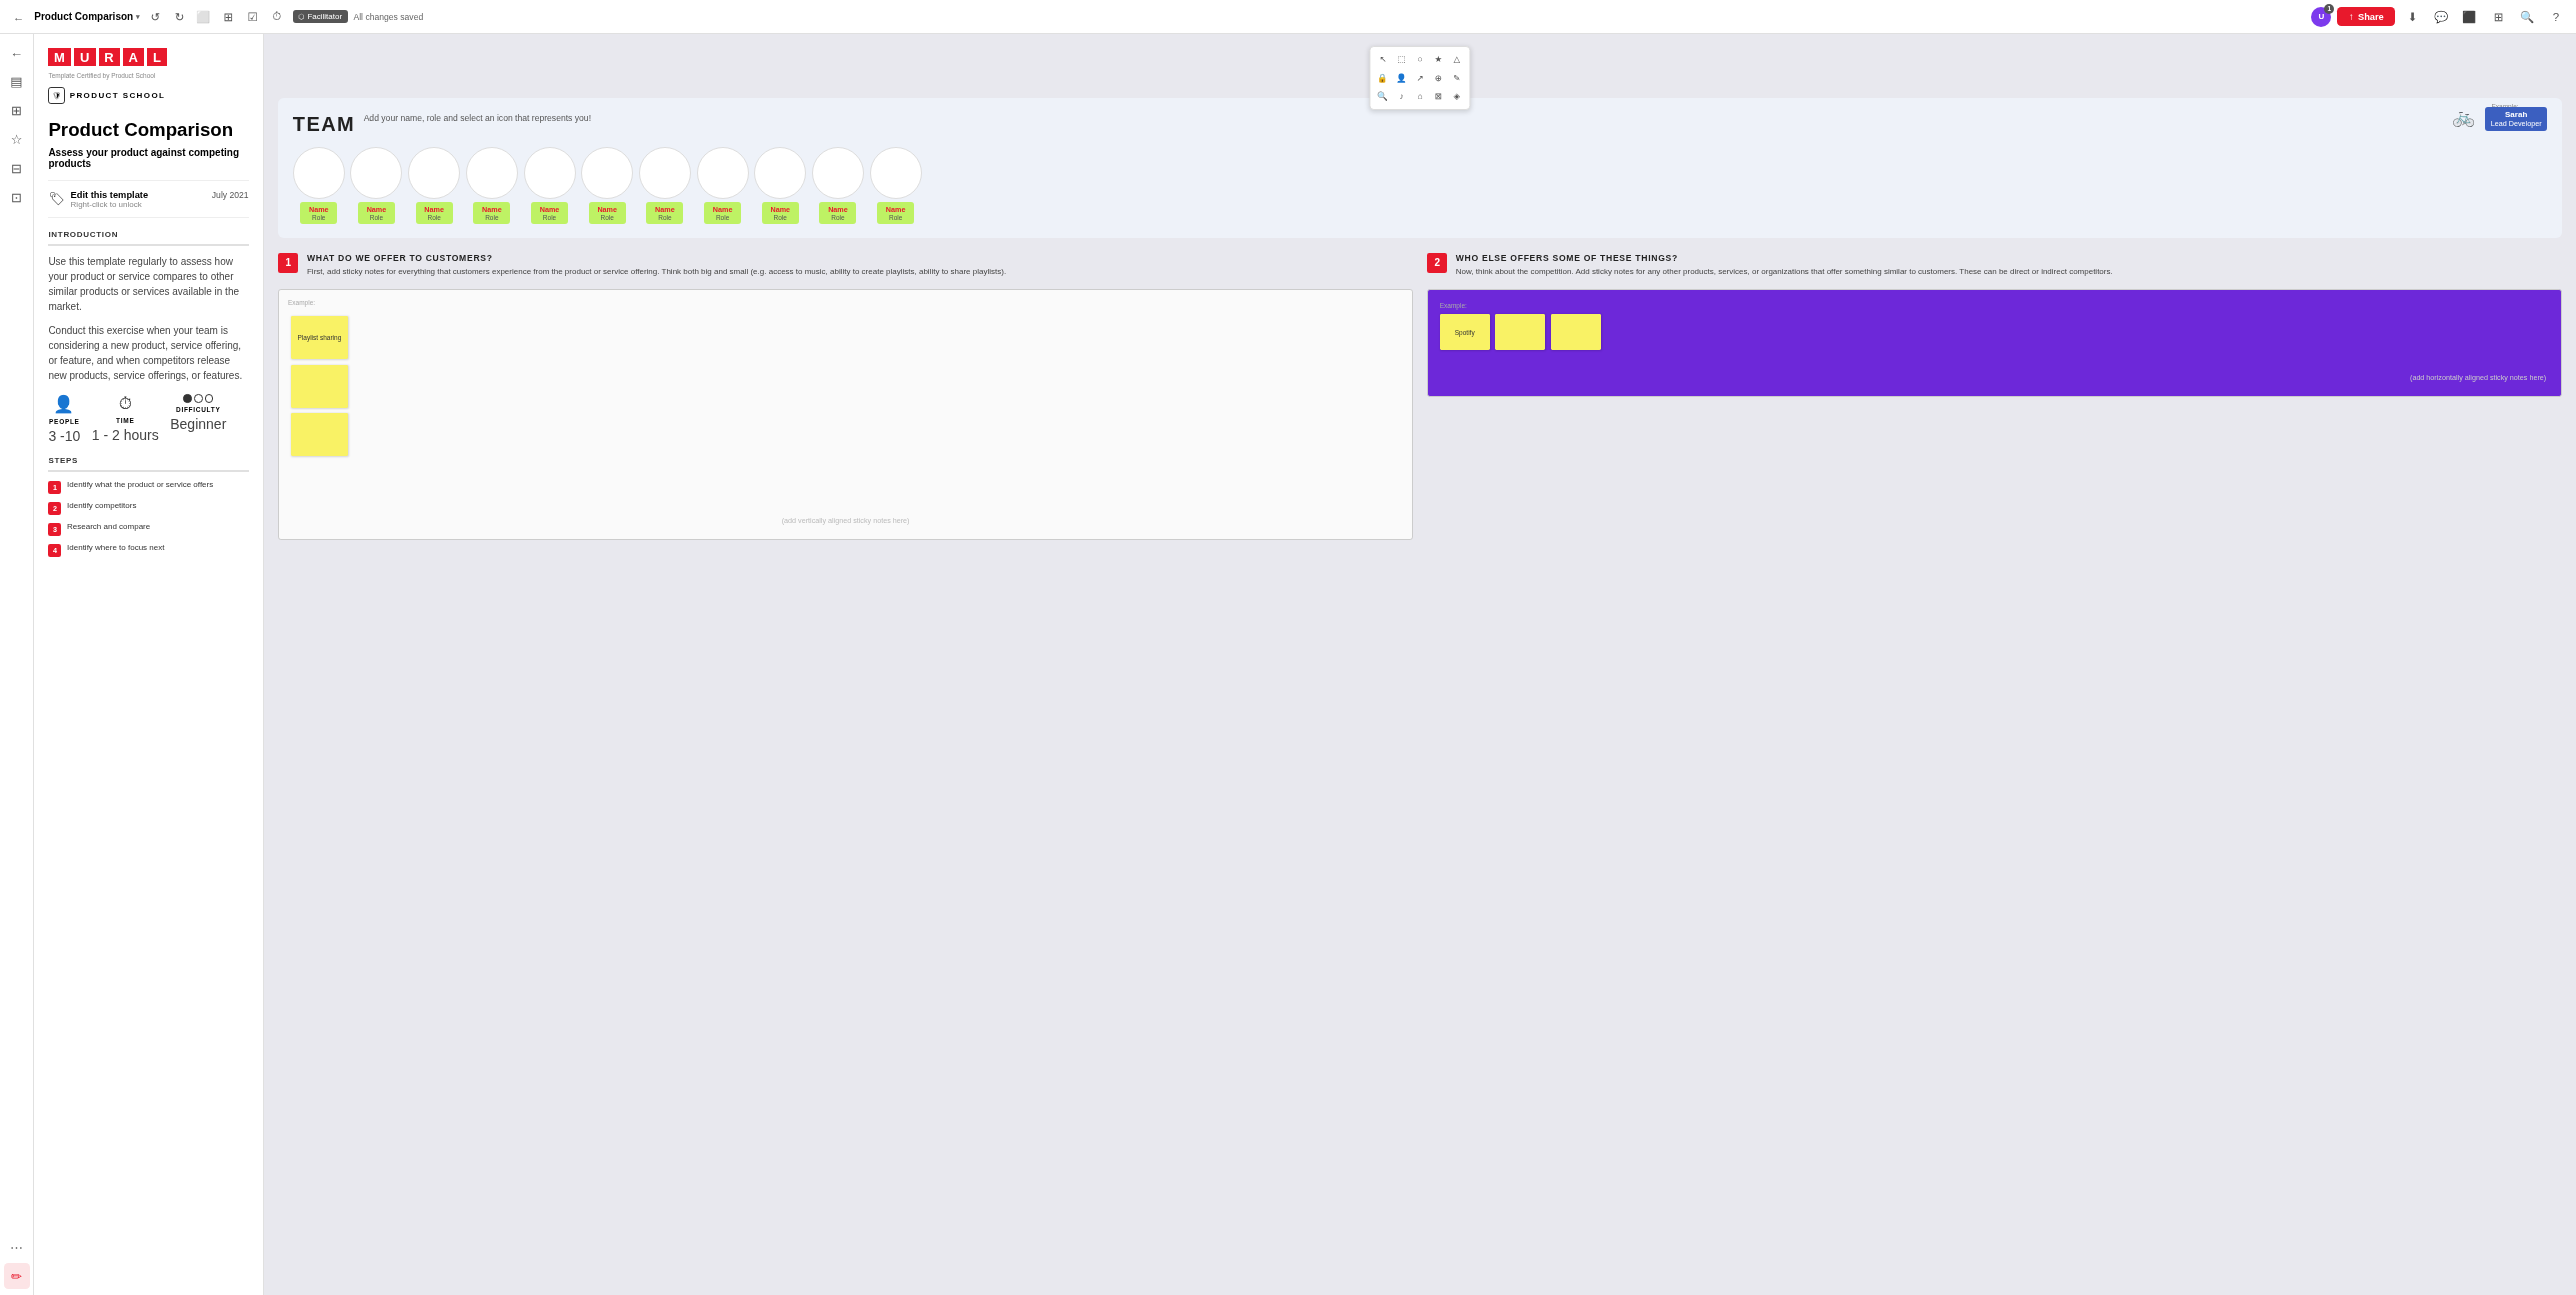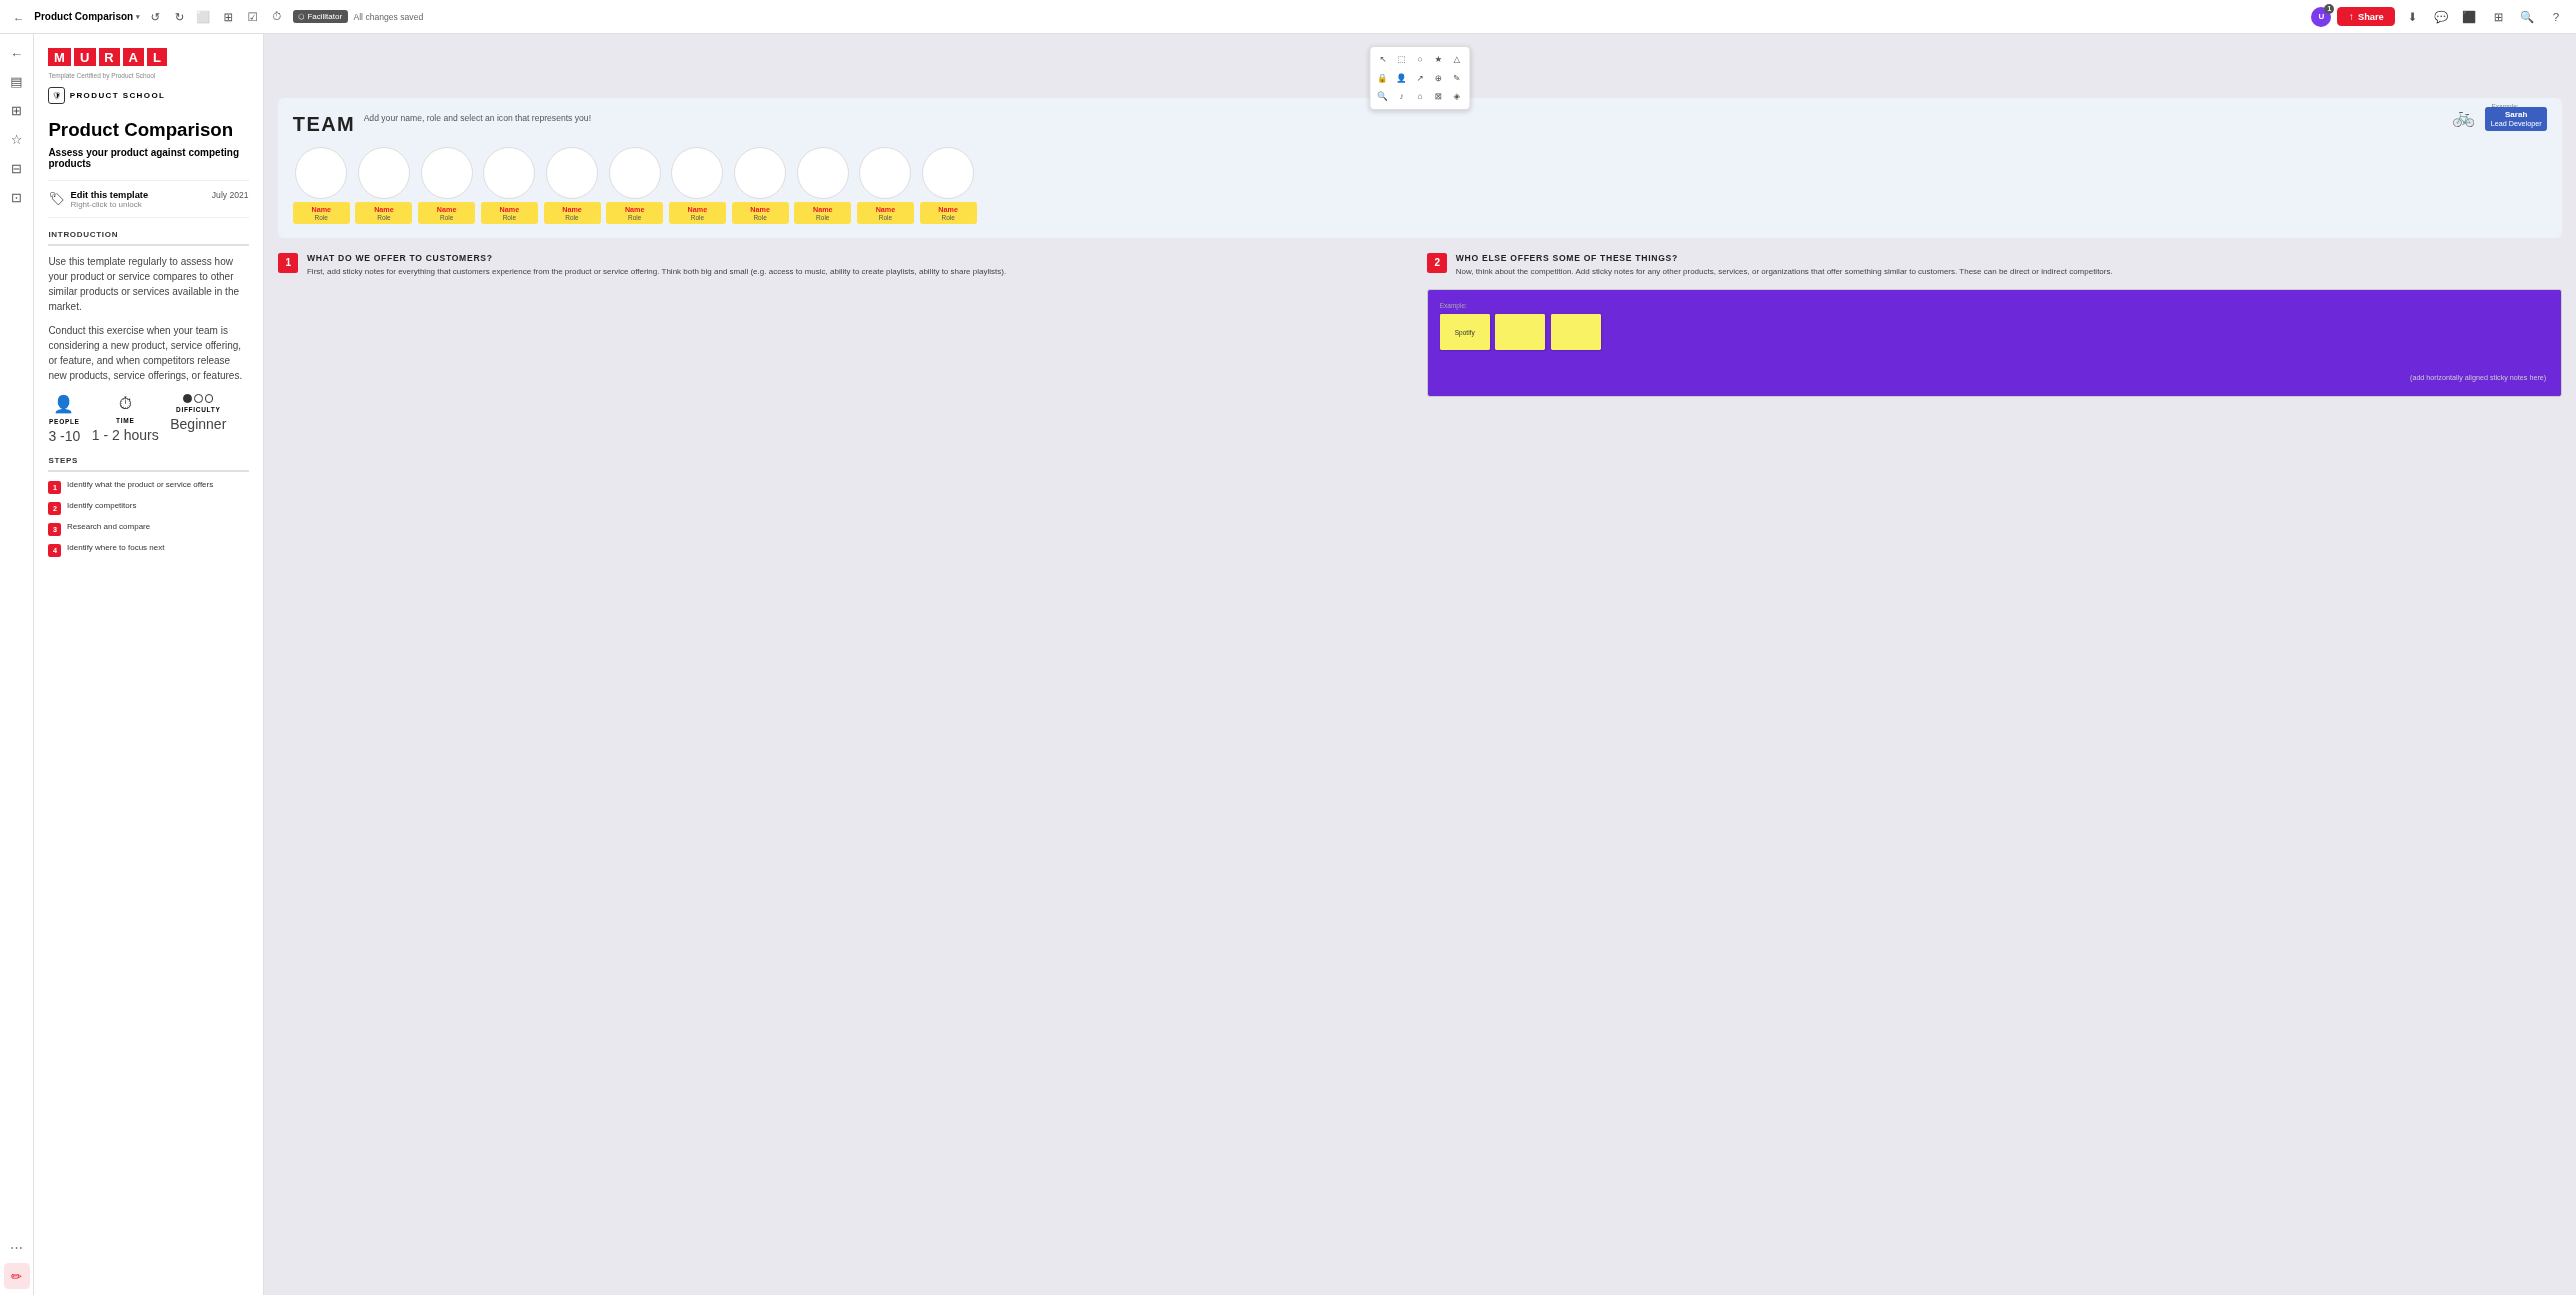--- a/index.html
+++ b/index.html
@@ -230,25 +230,25 @@
     }
     .member-avatar {
       width: 52px;
       height: 52px;
       border-radius: 50%;
       background: #fff;
       border: 0.7px solid #ddd;
       margin-bottom: 2.9px;
     }
     .member-card {
-      background: #fde047;
+      background: #bef264;
       border-radius: 2.9px;
       padding: 2.9px 5.7px;
       text-align: center;
-      width: 57px;
+      width: 37px;
     }
     .member-name { font-size: 7.2px; font-weight: 700; color: #e8192c; }
     .member-role { font-size: 6.5px; color: #555; }
 
     
     .floating-toolbar {
       position: absolute;
       top: 14.4px;
       left: 50%;
       transform: translateX(-50%);
@@ -608,20 +608,37 @@
         <div class="content-row">
 
           <div class="content-col">
             <div class="section-header">
               <div class="section-num">1</div>
               <div>
                 <div class="section-heading">WHAT DO WE OFFER TO CUSTOMERS?</div>
                 <div class="section-desc">First, add sticky notes for everything that customers experience from the product or service offering. Think both big and small (e.g. access to music, ability to create playlists, ability to share playlists).</div>
               </div>
             </div>
+            <div class="sticky-area">
+              <div class="sticky-example">Example:</div>
+              <div style="margin-top: 14.4px;">
+                <div class="sticky-row">
+                  <div class="sticky-note">
+                    <span>Playlist sharing</span>
+                  </div>
+                </div>
+                <div class="sticky-row">
+                  <div class="sticky-note"></div>
+                </div>
+                <div class="sticky-row">
+                  <div class="sticky-note"></div>
+                </div>
+              </div>
+              <div class="sticky-placeholder">(add vertically aligned sticky notes here)</div>
+            </div>
           </div>
 
           <div class="content-col">
             <div class="section-header">
               <div class="section-num">2</div>
               <div>
                 <div class="section-heading">WHO ELSE OFFERS SOME OF THESE THINGS?</div>
                 <div class="section-desc">Now, think about the competition. Add sticky notes for any other products, services, or organizations that offer something similar to customers. These can be direct or indirect competitors.</div>
               </div>
             </div>

